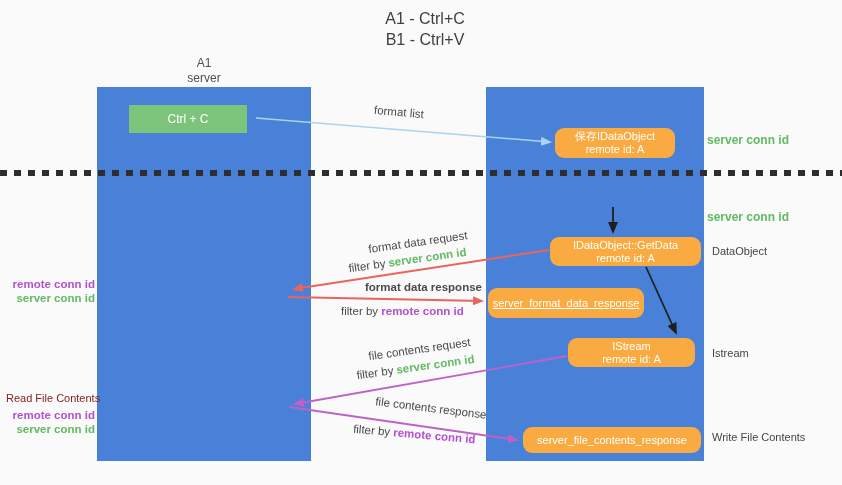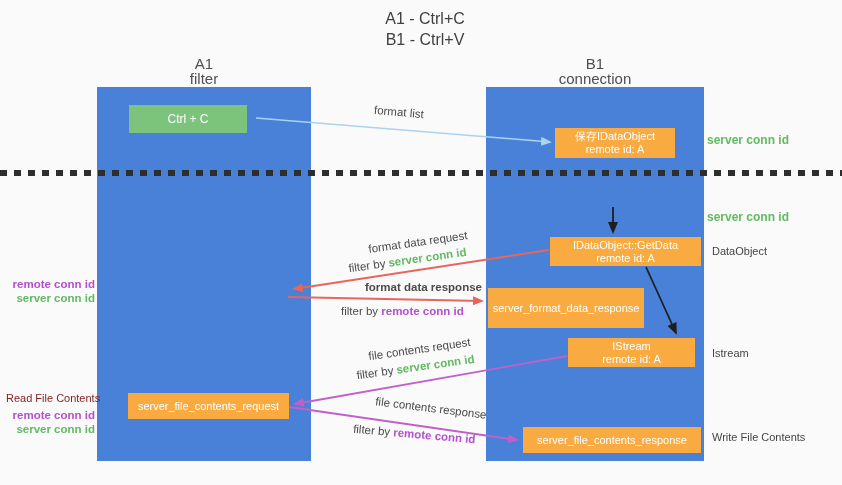--- a/index.html
+++ b/index.html
@@ -4,37 +4,37 @@
 <style>
   html,body { margin:0; padding:0; background:#e9e9e9; }
   .canvas {
     position:relative; width:842px; height:485px; background:#fafafa;
     font-family:"Liberation Sans", sans-serif; overflow:hidden;
   }
   .title {
     position:absolute; top:8px; left:290px; width:270px; text-align:center;
     font-size:16px; line-height:21px; color:#3f3f3f;
   }
-  .colhead { position:absolute; top:56px; font-size:15px; line-height:15px; text-align:center; color:#4f4f4f; }
+  .colhead { position:absolute; top:56px; font-size:12px; line-height:15px; text-align:center; color:#4f4f4f; }
   .colhead.left  { left:97px;  width:214px; }
   .colhead.right { left:486px; width:218px; }
   .col { position:absolute; top:87px; height:374px; background:#4a81d8; }
   .col.left  { left:97px;  width:214px; }
   .col.right { left:486px; width:218px; }
   .dotted {
     position:absolute; left:0; top:170px; width:842px; height:6px;
     background:repeating-linear-gradient(90deg,#2e2e2e 0 7px,transparent 7px 14px);
   }
   .arrows { position:absolute; left:0; top:0; width:842px; height:485px; pointer-events:none; }
   .box {
     position:absolute; display:flex; flex-direction:column; align-items:center; justify-content:center;
     color:#ffffff; font-size:11px; line-height:13px; text-align:center; white-space:nowrap;
   }
   .box.green  { background:#7cc47c; font-size:12px; }
-  .box.orange { background:#f9ab41; }
+  .box.orange { background:#f9ab41;border-radius:9px; }
   .alabel { position:absolute; font-size:11.5px; color:#4b4b4b; white-space:nowrap; }
   .keygreen  { color:#62ba62; font-weight:bold; }
   .keypurple { color:#b350ce; font-weight:bold; }
   .sidelabel { position:absolute; font-size:11px; color:#454545; white-space:nowrap; }
   .sidegreen  { position:absolute; font-size:12px; font-weight:bold; color:#62ba62; white-space:nowrap; }
   .leftids { position:absolute; right:747px; text-align:right; font-size:11.5px; font-weight:bold; line-height:14px; white-space:nowrap; }
   .leftids .purple { color:#b350ce; }
   .leftids .green  { color:#62ba62; }
 </style>
 </head>
@@ -42,25 +42,21 @@
 
 <div class="canvas">
 
   <div class="title">
     <div>A1 - Ctrl+C</div>
     <div>B1 - Ctrl+V</div>
   </div>
 
   <div class="colhead left">
     <div>A1</div>
-    <div>filter</div>
-  </div>
-  <div class="colhead right">
-    <div>B1</div>
-    <div>connection</div>
+    <div>server</div>
   </div>
 
   <div class="col left"></div>
   <div class="col right"></div>
 
   <div class="dotted"></div>
 
   <svg class="arrows" viewBox="0 0 842 485">
     <defs>
       <marker id="ah-blue" markerUnits="userSpaceOnUse" markerWidth="11" markerHeight="9" refX="9" refY="4.5" orient="auto">
@@ -94,32 +90,29 @@
     <span>remote id: A</span>
   </div>
 
 
   <div class="box orange" style="left:550px;top:237px;width:151px;height:29px;">
     <span>IDataObject::GetData</span>
     <span>remote id: A</span>
   </div>
 
 
-  <div class="box orange" style="left:488px;top:288px;width:156px;height:40px;">
+  <div class="box orange" style="left:488px;top:288px;width:156px;height:30px;text-decoration:underline;">
     <span>server_format_data_response</span>
   </div>
 
   <div class="box orange" style="left:568px;top:338px;width:127px;height:29px;">
     <span>IStream</span>
     <span>remote id: A</span>
   </div>
 
-  <div class="box orange" style="left:128px;top:393px;width:161px;height:26px;">
-    <span>server_file_contents_request</span>
-  </div>
 
   <div class="box orange" style="left:523px;top:427px;width:178px;height:26px;">
     <span>server_file_contents_response</span>
   </div>
 
   <div class="alabel" style="left:374px;top:106px;transform:rotate(5deg);">format list</div>
 
   <div class="alabel" style="left:368px;top:236px;transform:rotate(-8deg);">format data request</div>
   <div class="alabel" style="left:348px;top:254px;transform:rotate(-8deg);">
     <span>filter by </span><span class="keygreen">server conn id</span>

